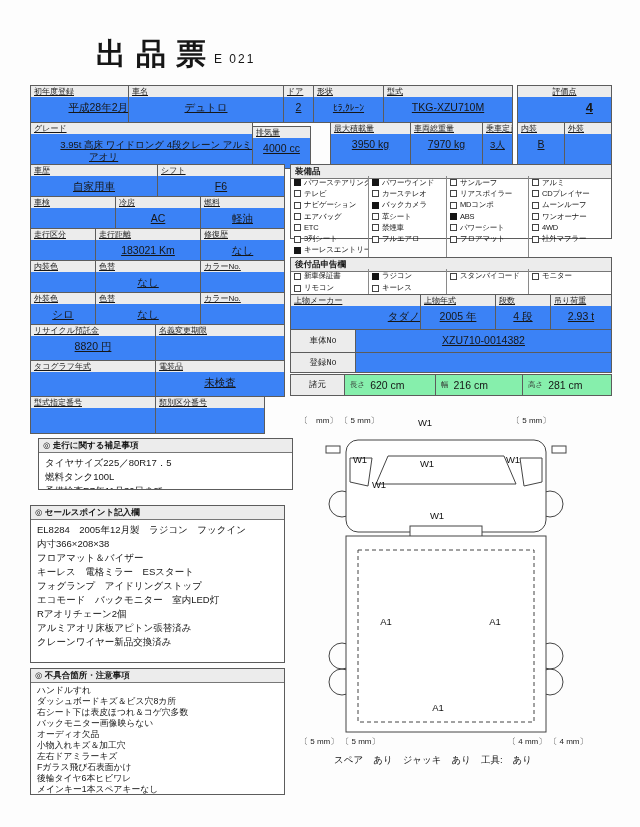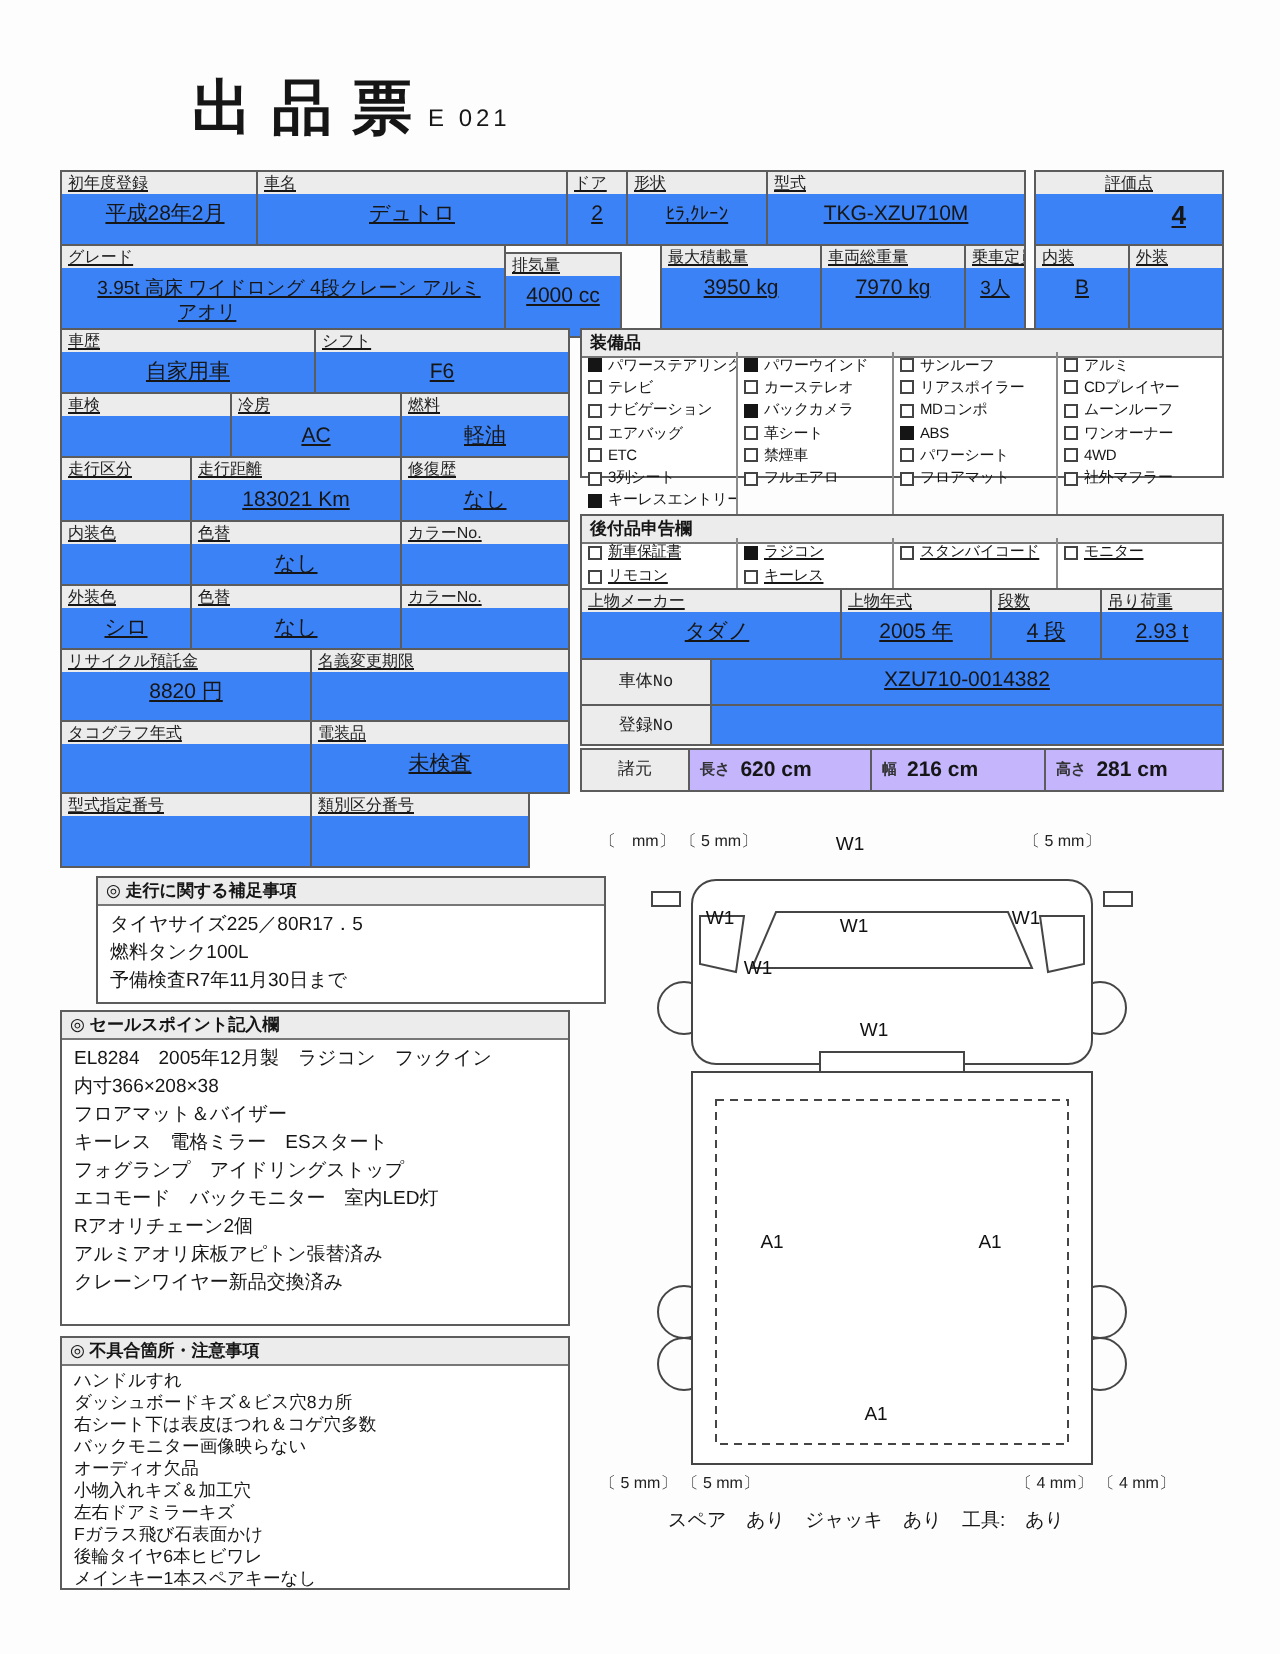--- a/index.html
+++ b/index.html
@@ -8,46 +8,46 @@
   .page { position:absolute; inset:0; background:#fdfdfd; }
 
   .title { position:absolute; left:96px; top:34px; font-size:30px; font-weight:bold; letter-spacing:10px; }
   .code  { position:absolute; left:214px; top:52px; font-size:12px; letter-spacing:2px; }
 
   .cell { position:absolute; border:1px solid #5c5c5c; background:#3b82f6; overflow:hidden;text-decoration:underline; }
   .lbl  { font-size:8px; line-height:11px; height:11px; background:#ececec; color:#222;
           padding:0 3px; white-space:nowrap; overflow:hidden; }
   .lbl.center { text-align:center; }
   .val  { font-size:10.5px; line-height:13px; text-align:center; padding-top:4px; white-space:nowrap; }
-  .val.vleft  { text-align:center; padding-left:6px; }
+  .val.vleft  { text-align:right; padding-left:6px; }
   .val.vbig   { font-size:13px; font-weight:bold; text-align:right; padding-right:18px; }
   .val.vsmall { font-size:9.5px; }
   .val2 { font-size:9.5px; text-align:left; padding-left:58px; line-height:12px; white-space:nowrap; }
 
   .hdrcell { position:absolute; border:1px solid #5c5c5c; background:#ececec; display:flex;
              align-items:center; justify-content:center; font-size:8.5px; color:#222;font-family:Liberation Mono, monospace; }
 
-  .dimcell { position:absolute; border:1px solid #5c5c5c; background:#c4b5fd; display:flex;
-             align-items:center; gap:5px; padding:0 5px; overflow:hidden;font-weight:bold; }
+  .dimcell { position:absolute; border:1px solid #5c5c5c; background:#86efac; display:flex;
+             align-items:center; gap:5px; padding:0 5px; overflow:hidden; }
   .dim-l { font-size:7.5px; color:#333; white-space:nowrap; }
   .dim-v { font-size:10.5px; white-space:nowrap; }
 
   .box { position:absolute; border:1px solid #5c5c5c; background:#fff; overflow:hidden; }
   .box-hd { font-size:8.5px; font-weight:bold; background:#ececec; border-bottom:1px solid #777;
             padding:1px 4px; line-height:11px; white-space:nowrap; }
   .note-line { font-size:9.5px; line-height:14px; padding:0 6px; white-space:nowrap; overflow:hidden; }
   #defect-lines .note-line { font-size:8.8px; line-height:11px; }
   #supp-lines { padding-top:3px; }
   #sales-lines { padding-top:3px; }
   #defect-lines { padding-top:2px; }
 
   #eq-grid { position:absolute; left:291px; top:177px; width:320px; height:80px; display:grid;
              grid-template-columns:78px 78px 82px 82px; grid-auto-rows:11.3px; align-content:start; }
   #am-grid { position:absolute; left:291px; top:270px; width:320px; height:24px; display:grid;
-             grid-template-columns:78px 78px 82px 82px; grid-auto-rows:12px; align-content:start;text-decoration:underline; }
+             grid-template-columns:78px 78px 82px 82px; grid-auto-rows:12px; align-content:start; }
   .eq-item { display:flex; align-items:center; gap:3px; padding-left:3px; overflow:hidden; }
   .cb { width:7px; height:7px; border:1px solid #444; flex:none; background:#fff; }
   .cb.on { background:#151515; border-color:#151515; }
   .cl { font-size:7.5px; white-space:nowrap; letter-spacing:-0.2px; }
   .vsep { position:absolute; width:1px; background:#8a8a8a; }
 
   #diagram { position:absolute; left:292px; top:400px; width:320px; height:395px; }
   #diagram svg { position:absolute; left:0; top:0; }
   #diagram-marks { position:absolute; inset:0; pointer-events:none; }
   .mark { position:absolute; font-size:9.5px; transform:translate(-50%,0); color:#111; }
@@ -199,21 +199,21 @@
 
   <div class="cell" style="left:30px;top:396px;width:126px;height:38px">
     <div class="lbl">型式指定番号</div>
     <div class="val"></div>
   </div>
   <div class="cell" style="left:155px;top:396px;width:110px;height:38px">
     <div class="lbl">類別区分番号</div>
     <div class="val"></div>
   </div>
 
-  <div class="box" style="left:48px;top:438px;width:255px;height:64px">
+  <div class="box" style="left:38px;top:438px;width:255px;height:52px">
     <div class="box-hd">◎ 走行に関する補足事項</div>
     <div id="supp-lines">
         <div class="note-line">タイヤサイズ225／80R17．5</div>
         <div class="note-line">燃料タンク100L</div>
         <div class="note-line">予備検査R7年11月30日まで</div>
       </div>
   </div>
 
   <div class="box" style="left:30px;top:505px;width:255px;height:158px">
     <div class="box-hd">◎ セールスポイント記入欄</div>

